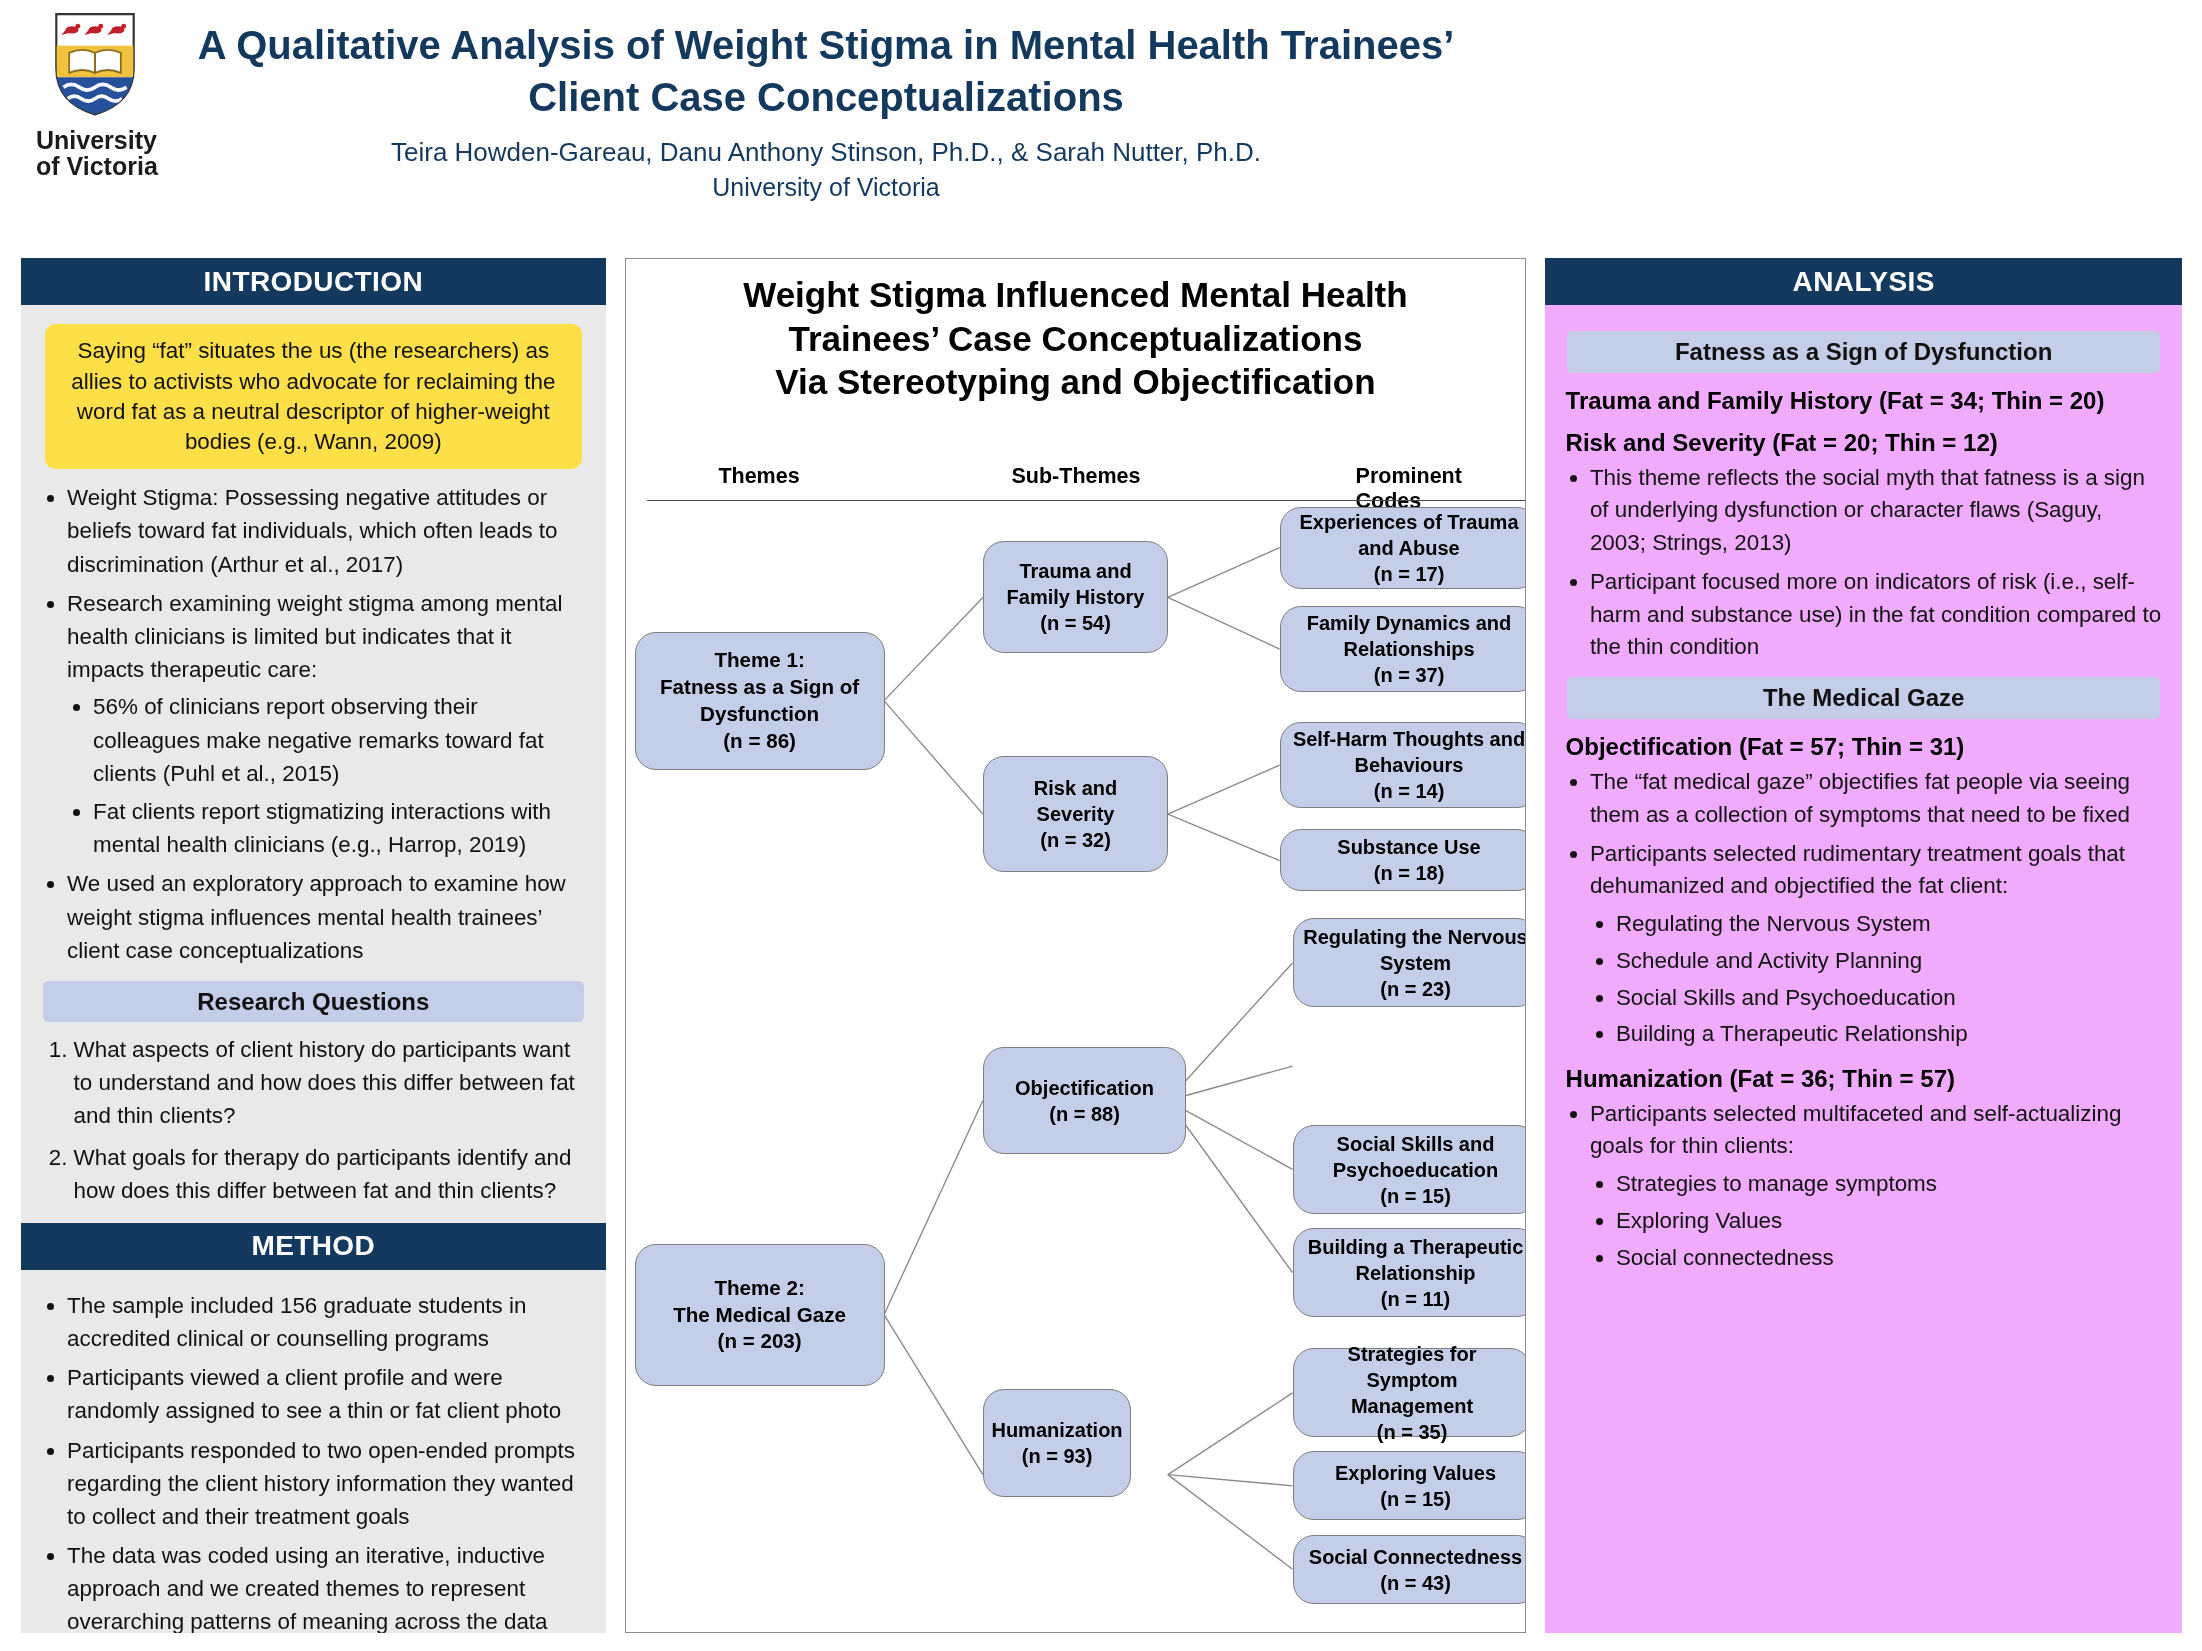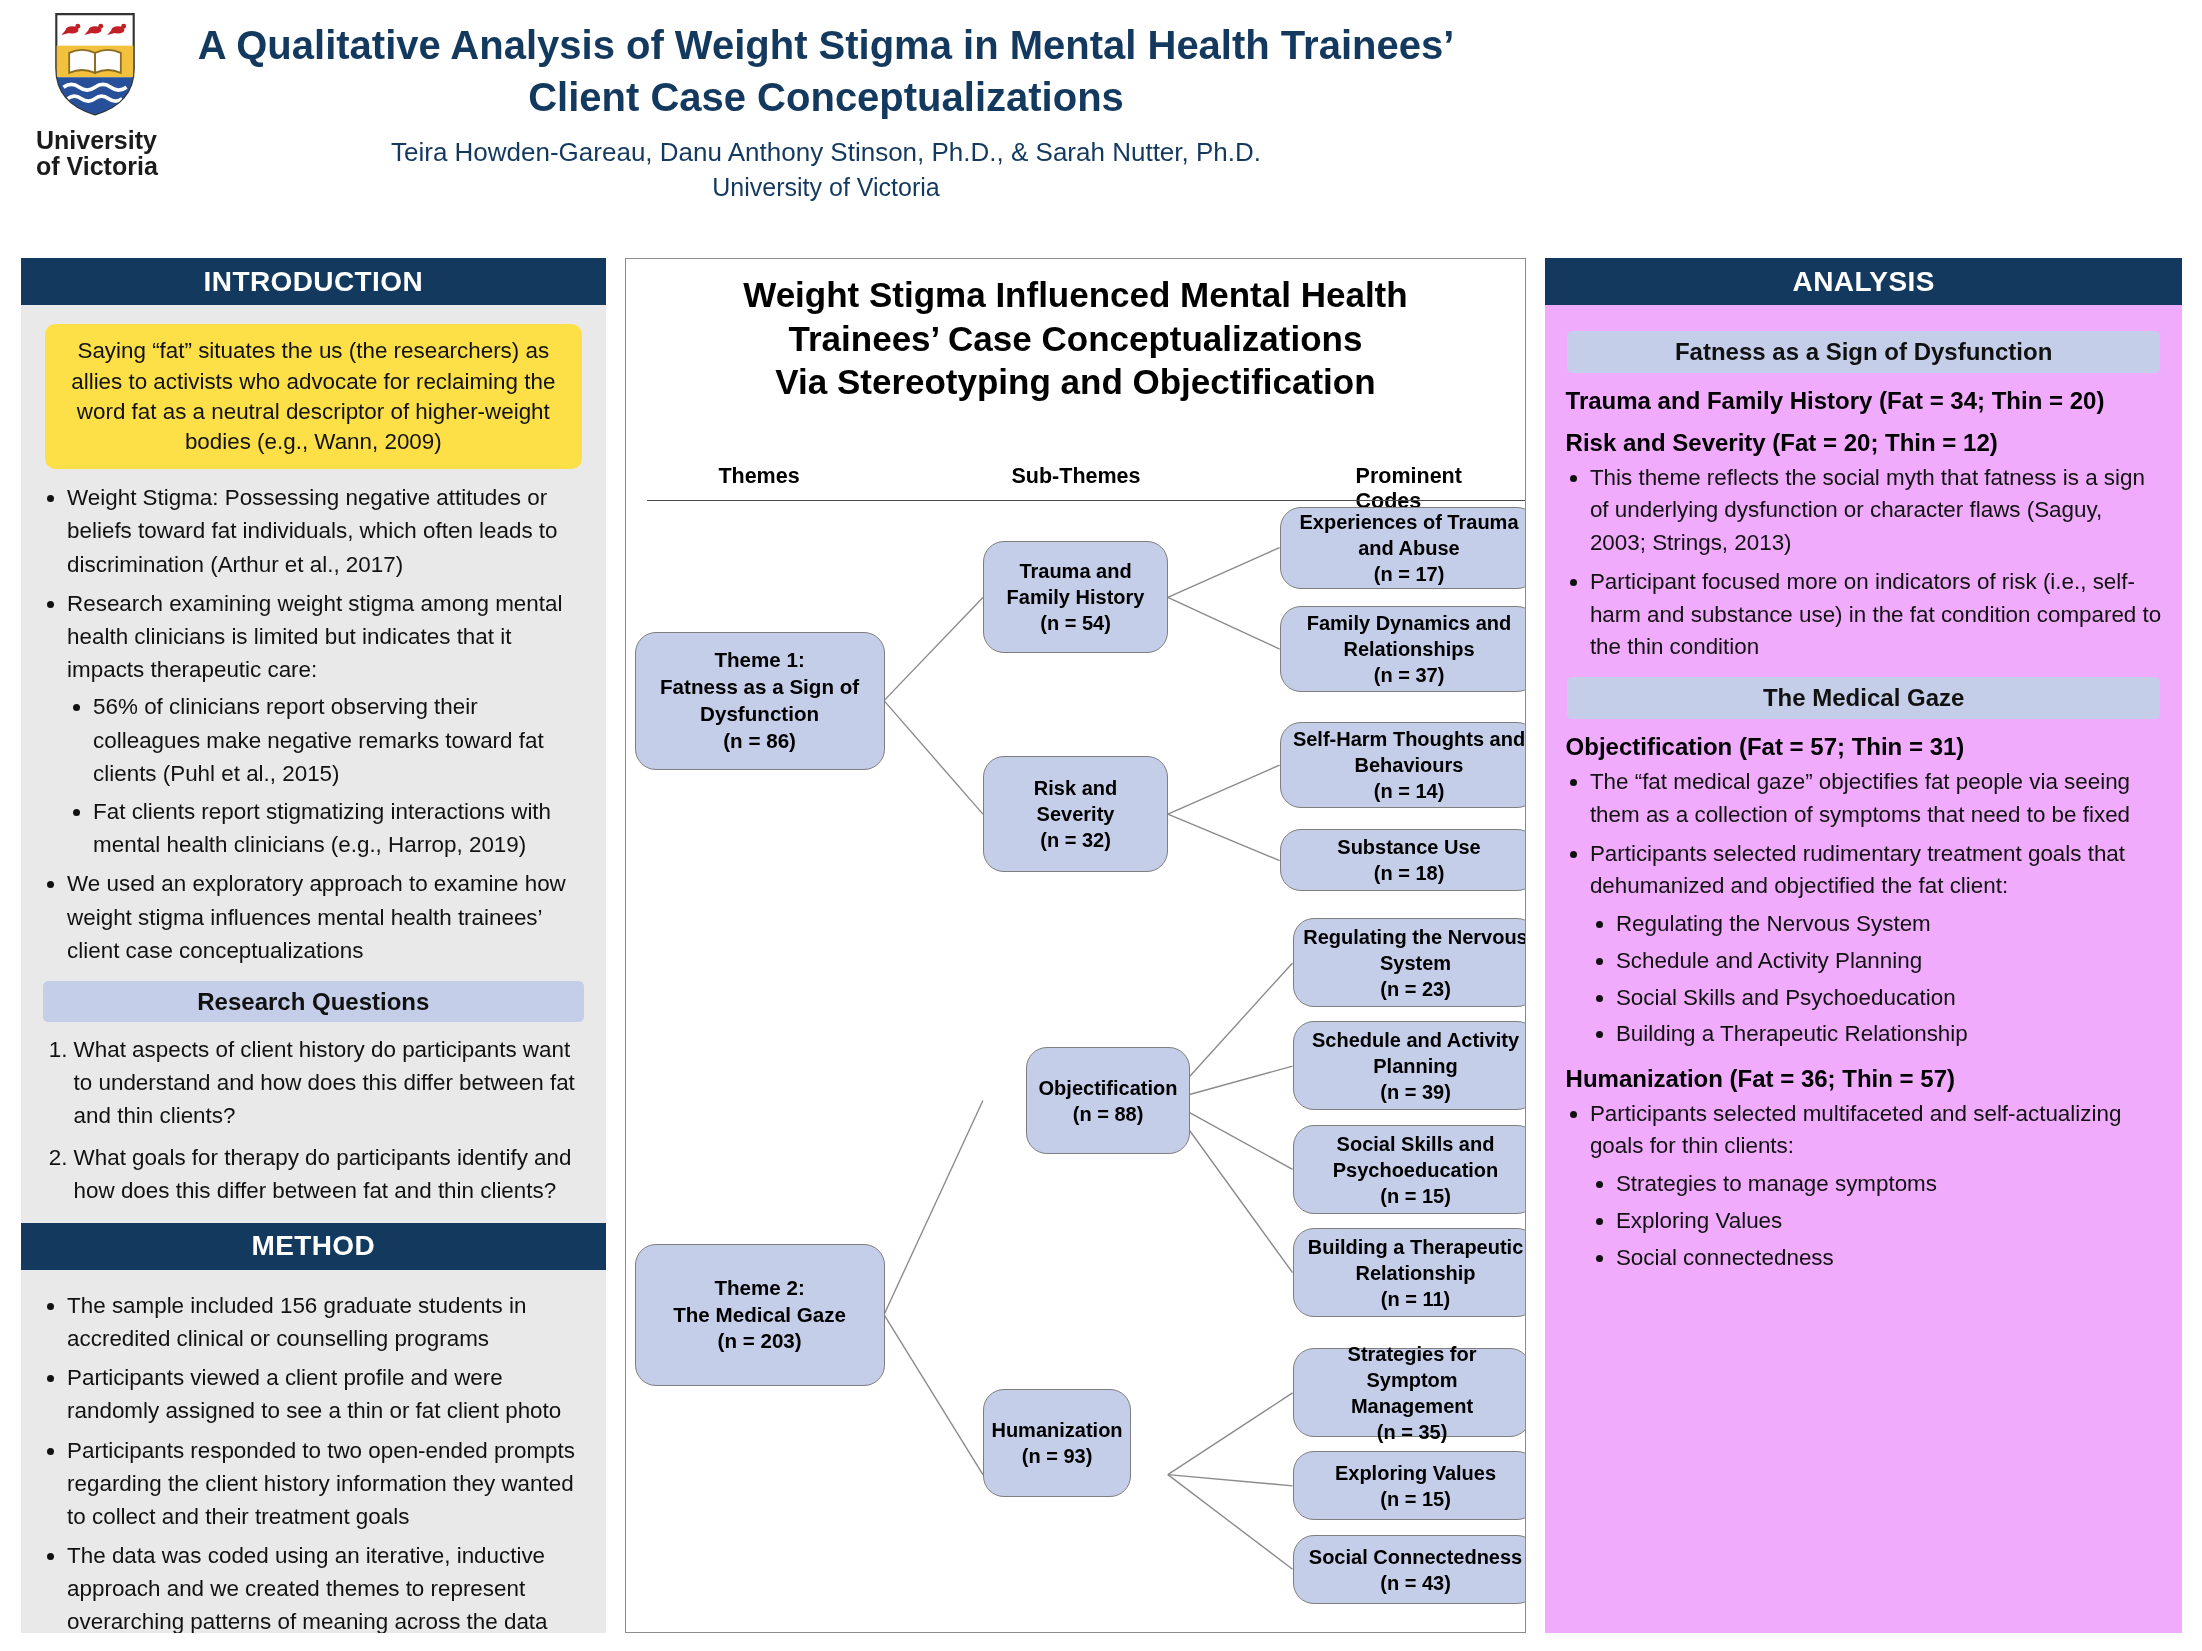--- a/index.html
+++ b/index.html
@@ -204,43 +204,40 @@
       <div class="dg-box" style="left:8.6px;  top:985px; width:250px; height:142px; font-size:20.6px;">Theme 2:
 The Medical Gaze
 (n = 203)</div>
 
       <div class="dg-box" style="left:357px; top:282px;  width:185px; height:112px;">Trauma and
 Family History
 (n = 54)</div>
       <div class="dg-box" style="left:357px; top:497px;  width:185px; height:116px;">Risk and
 Severity
 (n = 32)</div>
-      <div class="dg-box" style="left:357px; top:788px;  width:164px; height:107px;margin-left:43px;">Objectification
+      <div class="dg-box" style="left:357px; top:788px;  width:203px; height:107px;">Objectification
 (n = 88)</div>
       <div class="dg-box" style="left:357px; top:1130px; width:148px; height:108px;">Humanization
 (n = 93)</div>
 
       <div class="dg-box" style="left:654px; top:248px;  width:258px; height:82px;">Experiences of Trauma
 and Abuse
 (n = 17)</div>
       <div class="dg-box" style="left:654px; top:347px;  width:258px; height:86px;">Family Dynamics and
 Relationships
 (n = 37)</div>
       <div class="dg-box" style="left:654px; top:463px;  width:258px; height:86px;">Self-Harm Thoughts and
 Behaviours
 (n = 14)</div>
       <div class="dg-box" style="left:654px; top:570px;  width:258px; height:62px;">Substance Use
 (n = 18)</div>
 
       <div class="dg-box" style="left:667px; top:659px;  width:245px; height:89px;">Regulating the Nervous
 System
 (n = 23)</div>
-      <div class="dg-box" style="left:667px; top:762px;  width:245px; height:89px;">Schedule and Activity
-Planning
-(n = 39)</div>
       <div class="dg-box" style="left:667px; top:866px; width:245px; height:89px;">Social Skills and
 Psychoeducation
 (n = 15)</div>
       <div class="dg-box" style="left:667px; top:969px; width:245px; height:89px;">Building a Therapeutic
 Relationship
 (n = 11)</div>
       <div class="dg-box" style="left:667px; top:1089px; width:238px; height:89px;">Strategies for Symptom
 Management
 (n = 35)</div>
       <div class="dg-box" style="left:667px; top:1192px; width:245px; height:69px;">Exploring Values

